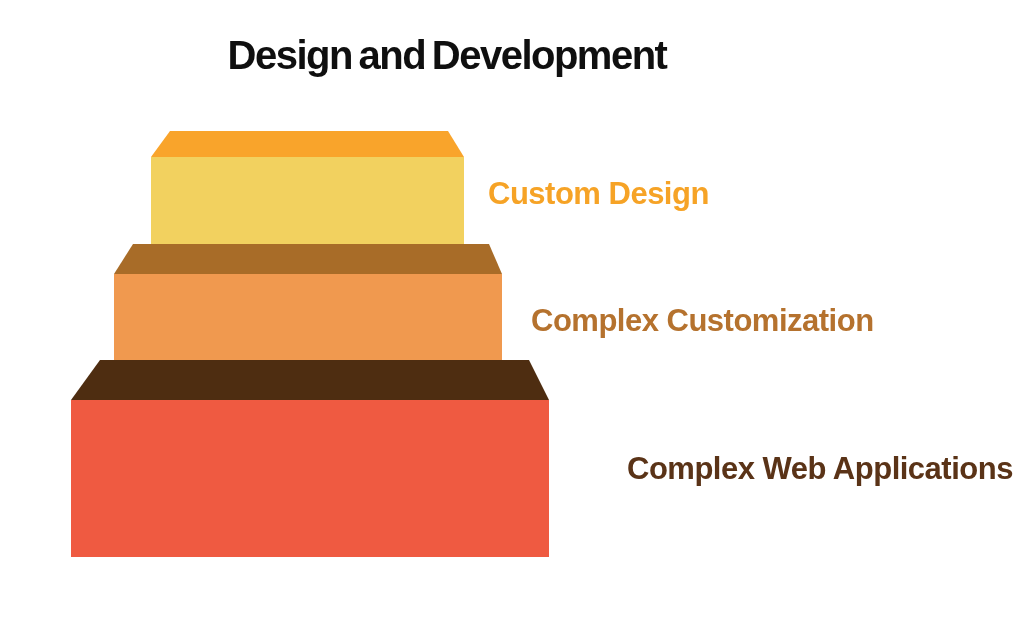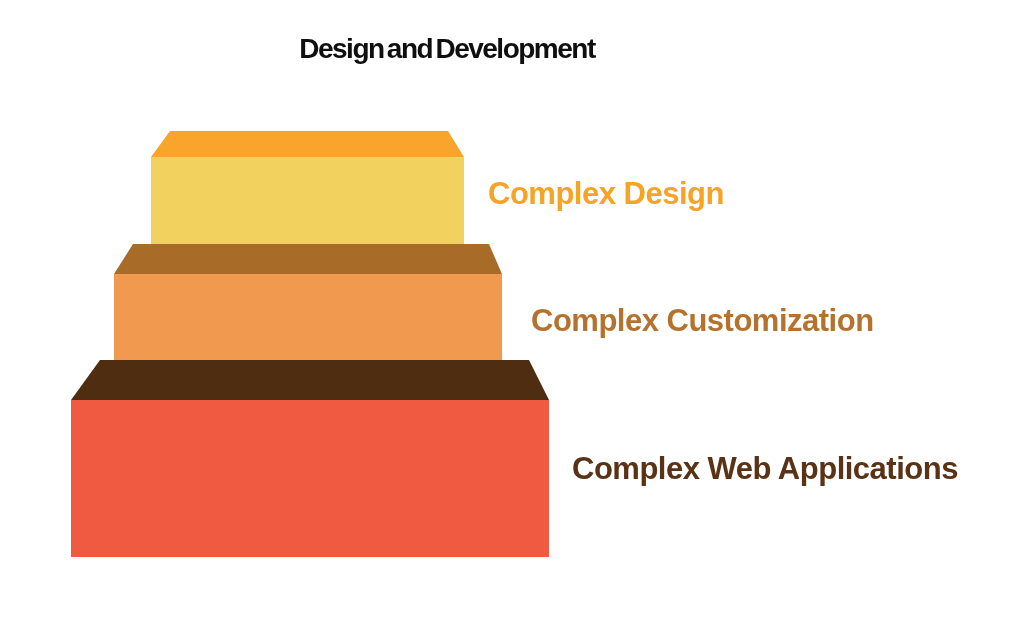--- a/index.html
+++ b/index.html
@@ -20,57 +20,57 @@
     left: 0;
     top: 0;
     width: 1024px;
     height: 619px;
   }
   .page-title {
     position: absolute;
     left: 447px;
     top: 33px;
     transform: translateX(-50%);
-    font-size: 28px;
+    font-size: 40px;
     font-weight: 800;
     letter-spacing: -1.5px;
     word-spacing: -3px;
     color: #0f0f0f;
     white-space: nowrap;
   }
   .tier-label {
     position: absolute;
     font-size: 31px;
     font-weight: 700;
     letter-spacing: -0.5px;
     white-space: nowrap;
     line-height: 1.15;
   }
   .tier-label-1 { left: 488px; top: 176px; }
   .tier-label-2 { left: 531px; top: 303px; }
-  .tier-label-3 { left: 572px; top: 451px; }
+  .tier-label-3 { left: 627px; top: 451px; }
 </style>
 </head>
 <body style="background: rgb(255, 255, 255);">
 
 <div class="canvas">
 
   <div class="page-title" style="color: rgb(15, 15, 15);">Design and Development</div>
 
   <svg class="pyramid-svg" viewBox="0 0 1024 619">
 
     <polygon points="100,360 529,360 549,400 71,400" fill="#4E2D11"></polygon>
     <polygon points="71,400 549,400 549,557 71,557" fill="#EF5A41"></polygon>
 
     <polygon points="133,244 489,244 502,274 114,274" fill="#A86C28"></polygon>
     <polygon points="114,274 502,274 502,360 114,360" fill="#F0994F"></polygon>
 
     <polygon points="170,131 448,131 464,157 151,157" fill="#F9A42B"></polygon>
     <polygon points="151,157 464,157 464,244 151,244" fill="#F2D15F"></polygon>
   </svg>
 
-  <div class="tier-label tier-label-1" style="color: rgb(246, 163, 38);">Complex Design</div>
+  <div class="tier-label tier-label-1" style="color: rgb(246, 163, 38);">Custom Design</div>
 
   <div class="tier-label tier-label-2" style="color: rgb(181, 114, 46);">Complex Customization</div>
 
   <div class="tier-label tier-label-3" style="color: rgb(90, 51, 23);">Complex Web Applications</div>
 
 </div>
 
 </body></html>

